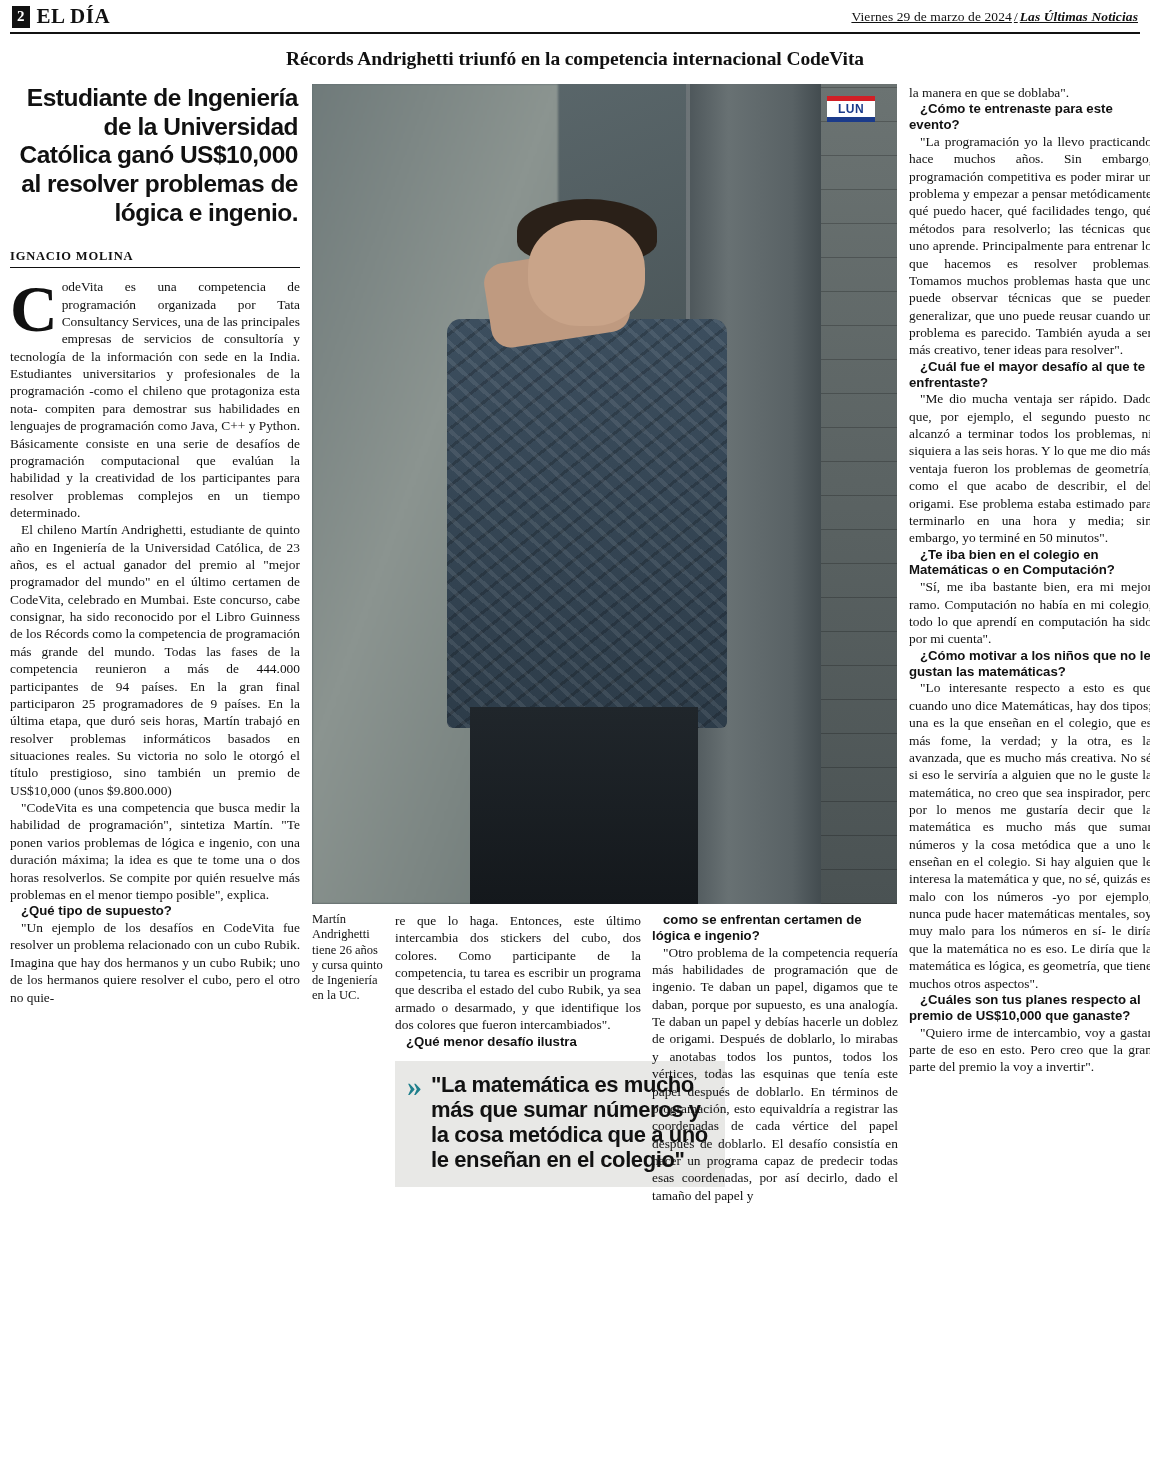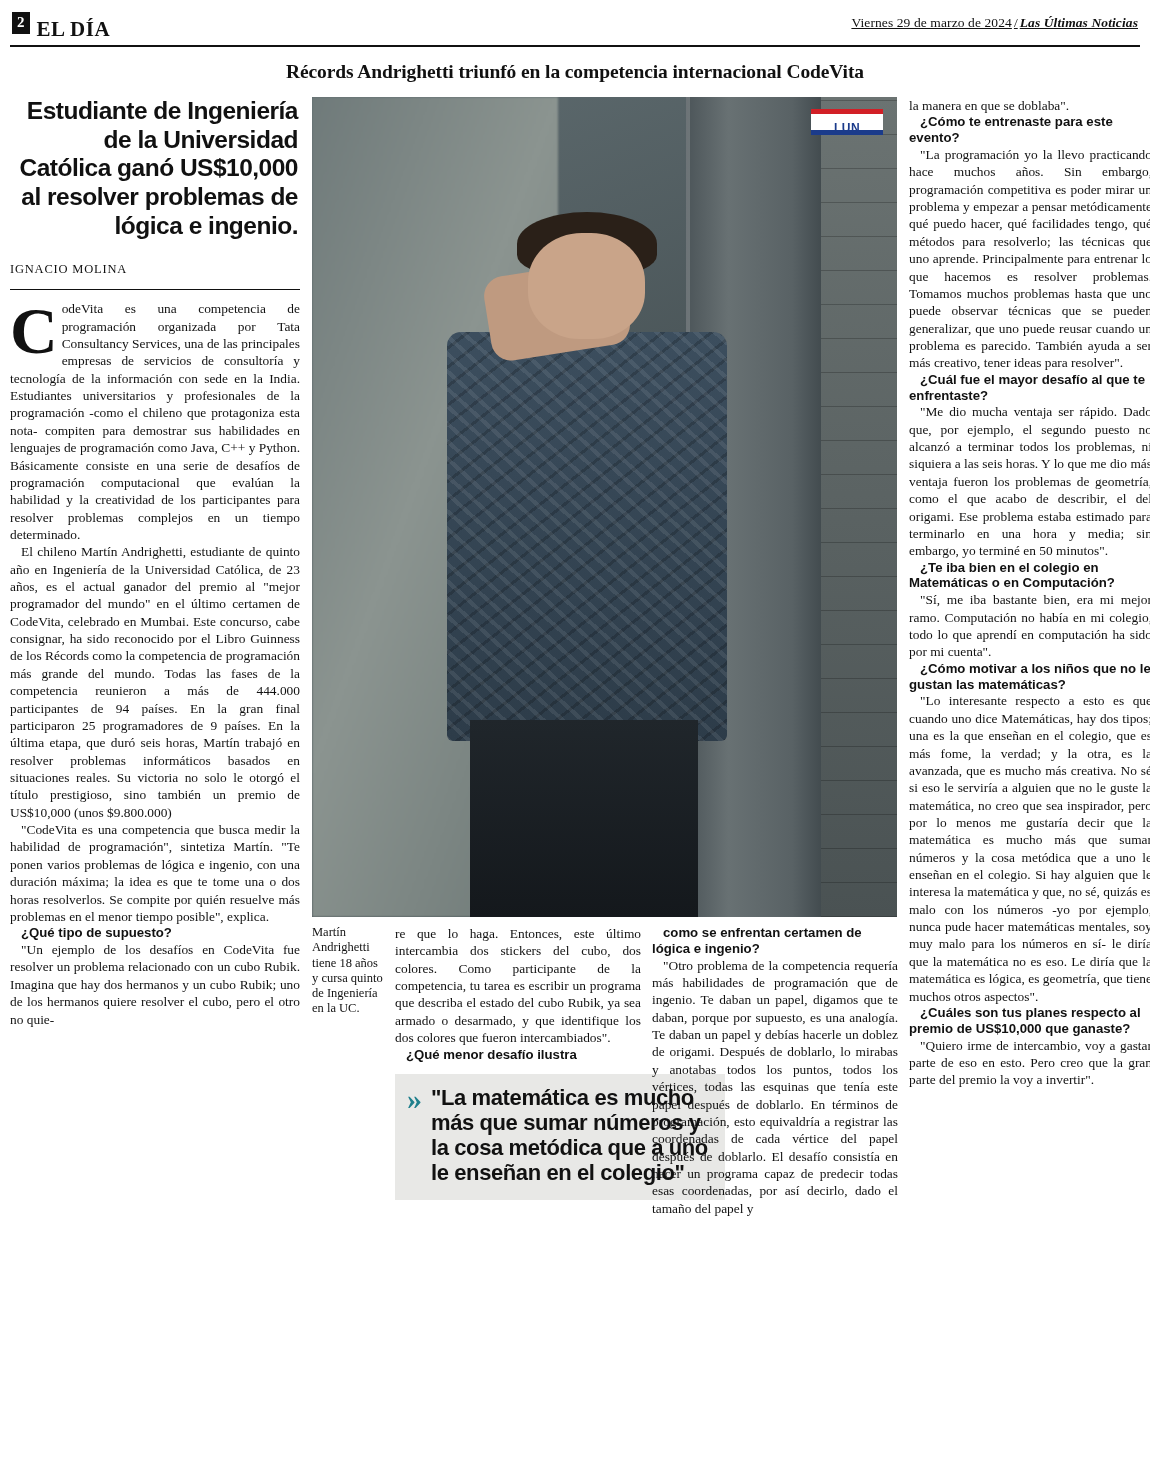--- a/index.html
+++ b/index.html
@@ -21,21 +21,21 @@
     border-bottom: 2px solid #111;
   }
   .mast-left { display: flex; align-items: center; gap: 7px; }
   .page-num {
     background: #111; color: #fff; font-weight: bold;
     font-size: 15px; line-height: 1; padding: 3px 5px 4px 5px;
     font-family: "Liberation Serif", serif;
   }
   .mast-title {
     font-family: "Liberation Serif", serif;
-    font-weight: bold; font-size: 21px; letter-spacing: 0.5px; margin-top: 13px;
+    font-weight: bold; font-size: 21px; letter-spacing: 0.5px;
   }
   .mast-right {
     font-family: "Liberation Serif", serif;
     font-size: 13.5px; letter-spacing: 0.1px; text-decoration: underline;
   }
   .mast-right .slash { padding: 0 2px; }
   .mast-right .brand { font-style: italic; font-weight: bold; }
 
   
   .kicker {
@@ -76,23 +76,24 @@
     font-size: 24.5px;
     line-height: 1.17;
     letter-spacing: -0.5px;
     padding-right: 2px;
   }
   .byline {
     margin-top: 22px;
     font-family: "Liberation Serif", serif;
     font-size: 12.5px;
     letter-spacing: 0.8px;
-    padding-bottom: 12px;
+    padding-bottom: 3px;
     border-bottom: 1px solid #111;
     text-transform: uppercase;
+    font-weight: bold;
   }
 
   .body-text {
     font-family: "Liberation Serif", serif;
     font-size: 13.4px;
     line-height: 1.295;
     text-align: justify;
     hyphens: auto;
   }
   .body-text p { margin: 0; text-indent: 11px; }
@@ -171,23 +172,23 @@
     position: absolute; left: 16%; top: 8%; width: 48%; height: 12%;
     background: #c09madd; background: #bf9a80;
     border-radius: 20px;
     transform: rotate(-9deg);
   }
   .ph-pants {
     position: absolute; left: 10%; top: 72%; width: 78%; height: 28%;
     background: linear-gradient(180deg,#20262b,#14181c);
   }
   .lun-badge {
-    position: absolute; right: 14px; top: 12px;
-    width: 72px; height: 26px; background: #fff;
-    display: flex; align-items: flex-end; justify-content: center;
+    position: absolute; right: 22px; top: 12px;
+    width: 48px; height: 26px; background: #fff;
+    display: flex; align-items: center; justify-content: center;
   }
   .lun-badge .bar { position:absolute; left:0; top:0; width:100%; height:5px; background:#d21f26; }
   .lun-badge .bar2 { position:absolute; left:0; bottom:0; width:100%; height:5px; background:#1b3b8b; }
   .lun-badge span {
     font-family:"Liberation Sans", sans-serif; font-weight:bold; font-size:12px;
     color:#1b3b8b; letter-spacing:0.5px;
   }
 
   
   .under-photo { display: flex; gap: 11px; margin-top: 8px; }
@@ -267,21 +268,21 @@
         </div>
         <div class="lun-badge">
           <div class="bar"></div>
           <div class="bar2"></div>
           <span>LUN</span>
         </div>
 
       </div>
 
       <div class="under-photo">
-        <div class="caption">Martín Andrighetti tiene 18 años y cursa quinto de Ingeniería en la UC.</div>
+        <div class="caption">Martín Andrighetti tiene 26 años y cursa quinto de Ingeniería en la UC.</div>
         <div class="under-col">
           <div class="body-text">
             <p class="first">re que lo haga. Entonces, este último intercambia dos stickers del cubo, dos colores. Como participante de la competencia, tu tarea es escribir un programa que describa el estado del cubo Rubik, ya sea armado o desarmado, y que identifique los dos colores que fueron intercambiados".</p>
             <p class="q">¿Qué menor desafío ilustra</p>
           </div>
           <div class="pullquote">
             <span class="pq-mark">»</span>
             <span class="pq-text">"La matemática es mucho más que sumar números y la cosa metódica que a uno le enseñan en el colegio"</span>
           </div>
         </div>

